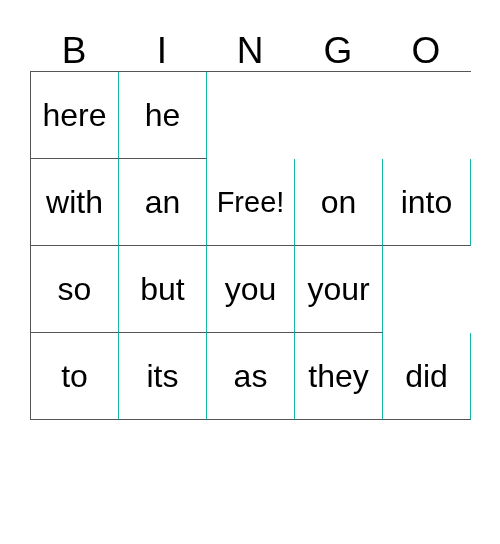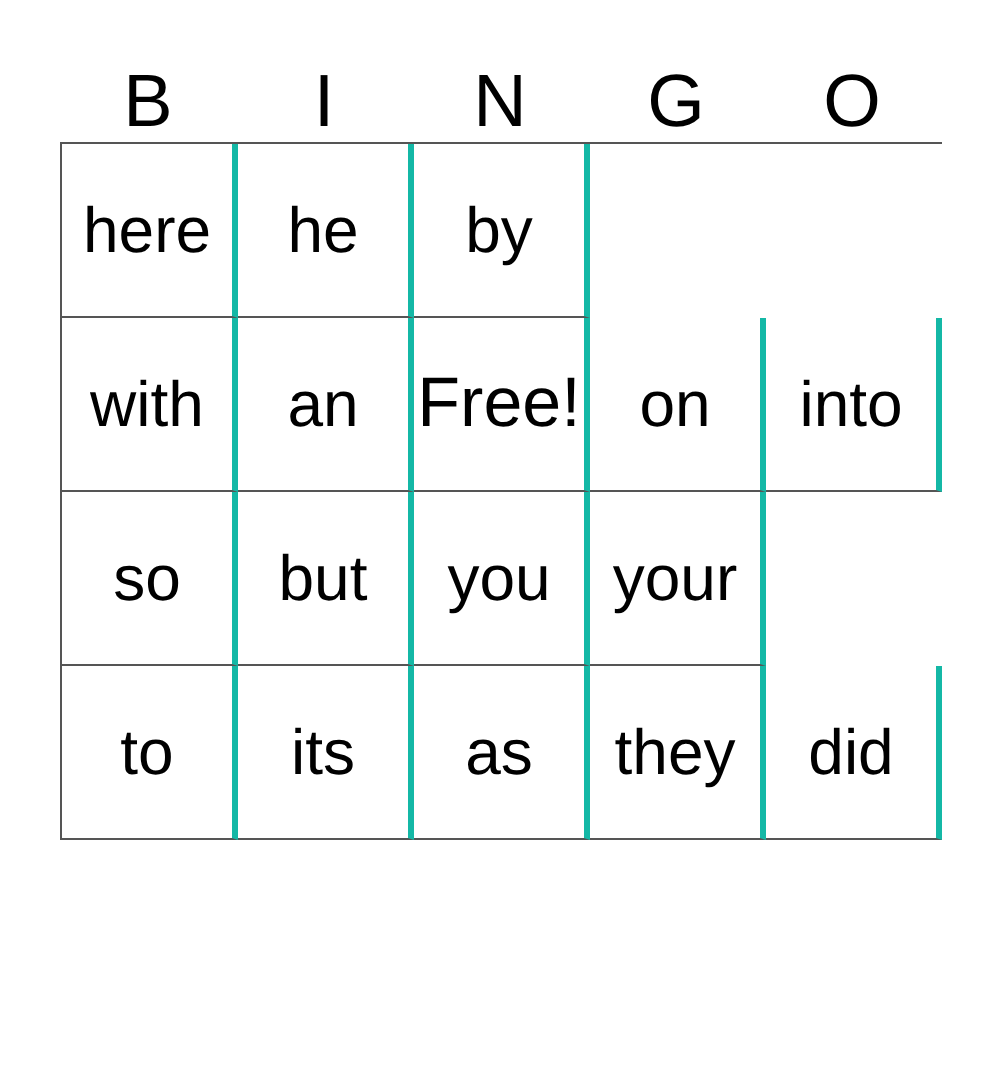--- a/index.html
+++ b/index.html
@@ -47,38 +47,38 @@
   }
   .grid-row {
     display: flex;
     width: 440px;
   }
   .cell {
     flex: 0 0 88px;
     width: 88px;
     height: 87px;
     box-sizing: border-box;
-    border-right: 3px solid #14b8a6;
+    border-right: 1px solid #14b8a6;
     border-bottom: 1px solid #555555;
     display: flex;
     align-items: center;
     justify-content: center;
     overflow: hidden;
     background: #ffffff;
   }
   .cell-text {
     font-size: 32px;
     line-height: 34px;
     color: #000000;
     white-space: nowrap;
     text-align: center;
     padding: 0 2px;
   }
   .cell-free .cell-text {
-    font-size: 35px;
+    font-size: 29px;
   }
 </style>
 </head>
 <body>
 
 <div class="card">
 
   <div class="header-row">
     <div class="header-cell">B</div>
     <div class="header-cell">I</div>
@@ -88,23 +88,20 @@
   </div>
 
   <div class="grid">
 
     <div class="grid-row">
       <div class="cell">
           <span class="cell-text">here</span>
         </div>
       <div class="cell">
           <span class="cell-text">he</span>
-        </div>
-      <div class="cell">
-          <span class="cell-text">by</span>
         </div>
     </div>
 
 
     <div class="grid-row">
       <div class="cell">
           <span class="cell-text">with</span>
         </div>
       <div class="cell">
           <span class="cell-text">an</span>

